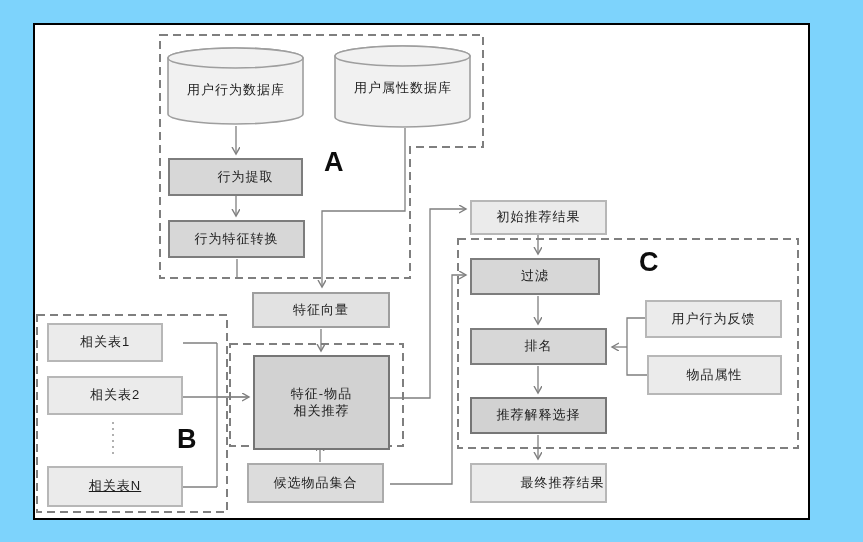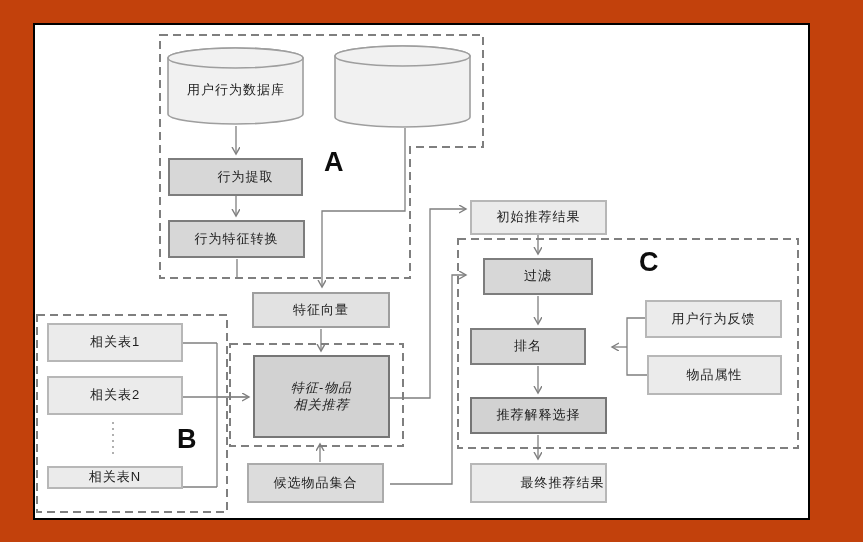--- a/index.html
+++ b/index.html
@@ -1,19 +1,19 @@
 <!DOCTYPE html>
 <html><head>
 <meta charset="utf-8">
 <style>
   html,body{margin:0;padding:0;background:#ffffff;}
   .stage{
     position:relative;
     width:863px;height:542px;
-    background:#c2410c;
+    background:#7dd3fc;
     font-family:"Liberation Sans","DejaVu Sans",sans-serif;
     overflow:hidden;
   }
   .frame{
     position:absolute;left:33px;top:23px;width:777px;height:497px;
     border:2px solid #000000;box-sizing:border-box;background:#ffffff;
   }
   svg.layer{position:absolute;left:0;top:0;width:863px;height:542px;}
   .node{
     position:absolute;box-sizing:border-box;
@@ -76,51 +76,52 @@
       <path d="M538,228 L538,254" marker-end="url(#arrR)"></path>
       <path d="M538,296 L538,324" marker-end="url(#arrR)"></path>
       <path d="M538,366 L538,393" marker-end="url(#arrR)"></path>
       <path d="M538,435 L538,459" marker-end="url(#arrR)"></path>
       <path d="M645,318 L627,318 L627,375 L647,375"></path>
       <path d="M627,347 L612,347" marker-end="url(#arrR)"></path>
     </g>
   </svg>
 
   <div class="cyl-label" style="left:170px;top:80px;width:132px;height:20px;">用户行为数据库</div>
+  <div class="cyl-label" style="left:337px;top:78px;width:132px;height:20px;">用户属性数据库</div>
 
   <div class="region-label" style="left:324px;top:147px;">A</div>
   <div class="region-label" style="left:177px;top:424px;">B</div>
   <div class="region-label" style="left:639px;top:247px;">C</div>
 
   <div class="node dark" style="left:168px;top:158px;width:135px;height:38px;padding-left:20px;">行为提取</div>
 
   <div class="node dark" style="left:168px;top:220px;width:137px;height:38px;">行为特征转换</div>
 
   <div class="node mid" style="left:252px;top:292px;width:138px;height:36px;">特征向量</div>
 
-  <div class="node light" style="left:47px;top:323px;width:136px;height:39px;">相关表1</div>
+  <div class="node light" style="left:47px;top:323px;width:116px;height:39px;">相关表1</div>
 
   <div class="node light" style="left:47px;top:376px;width:136px;height:39px;">相关表2</div>
 
-  <div class="node light" style="left:47px;top:466px;width:136px;height:23px;">相关表N</div>
+  <div class="node light" style="left:47px;top:466px;width:136px;height:41px;text-decoration:underline;">相关表N</div>
 
-  <div class="node dark2" style="left:253px;top:355px;width:137px;height:83px;font-style:italic;">
+  <div class="node dark2" style="left:253px;top:355px;width:137px;height:95px;">
     <div class="stack">
       <span>特征-物品</span>
       <span>相关推荐</span>
     </div>
   </div>
 
   <div class="node mid" style="left:247px;top:463px;width:137px;height:40px;background:#dcdcdc;border-color:#ababab;">候选物品集合</div>
 
   <div class="node light" style="left:470px;top:200px;width:137px;height:35px;">初始推荐结果</div>
 
-  <div class="node dark" style="left:470px;top:258px;width:110px;height:37px;margin-left:13px;">过滤</div>
+  <div class="node dark" style="left:470px;top:258px;width:130px;height:37px;">过滤</div>
 
-  <div class="node dark" style="left:470px;top:328px;width:116px;height:37px;">排名</div>
+  <div class="node dark" style="left:470px;top:328px;width:137px;height:37px;">排名</div>
 
   <div class="node light" style="left:645px;top:300px;width:137px;height:38px;">用户行为反馈</div>
 
   <div class="node light" style="left:647px;top:355px;width:135px;height:40px;">物品属性</div>
 
   <div class="node dark2" style="left:470px;top:397px;width:137px;height:37px;">推荐解释选择</div>
 
   <div class="node light" style="left:470px;top:463px;width:137px;height:40px;padding-left:48px;">最终推荐结果</div>
 </div>
 

